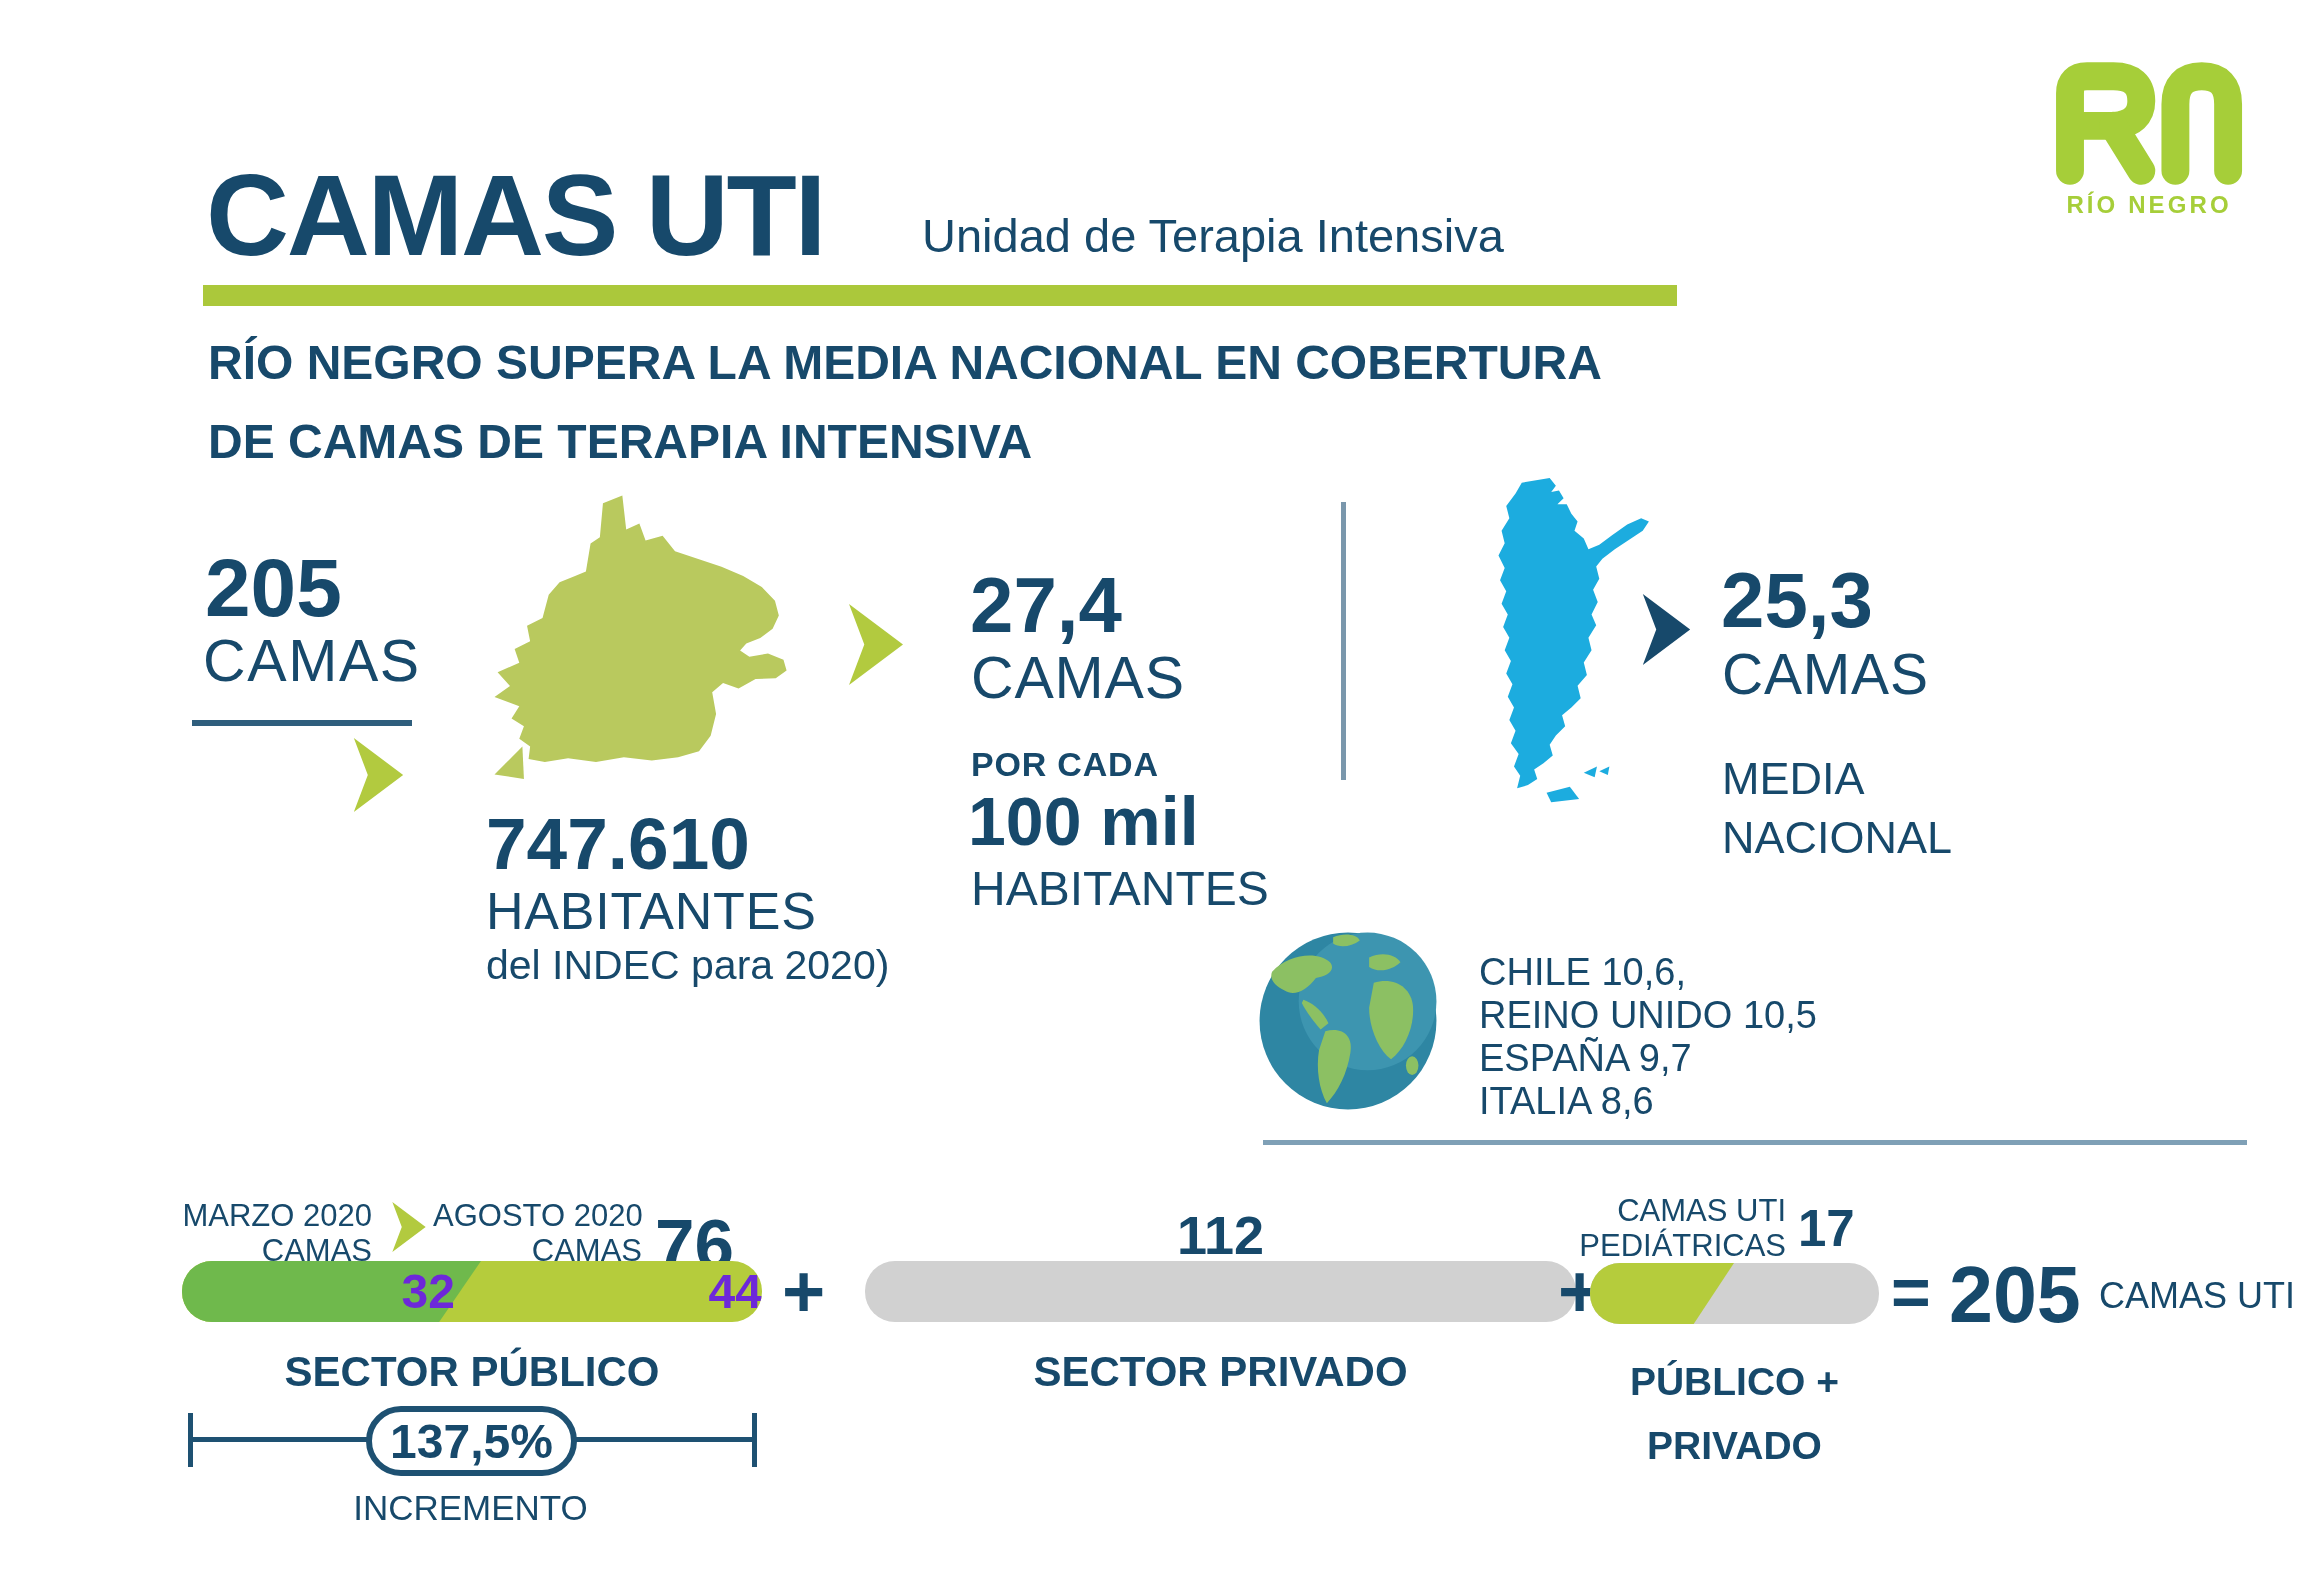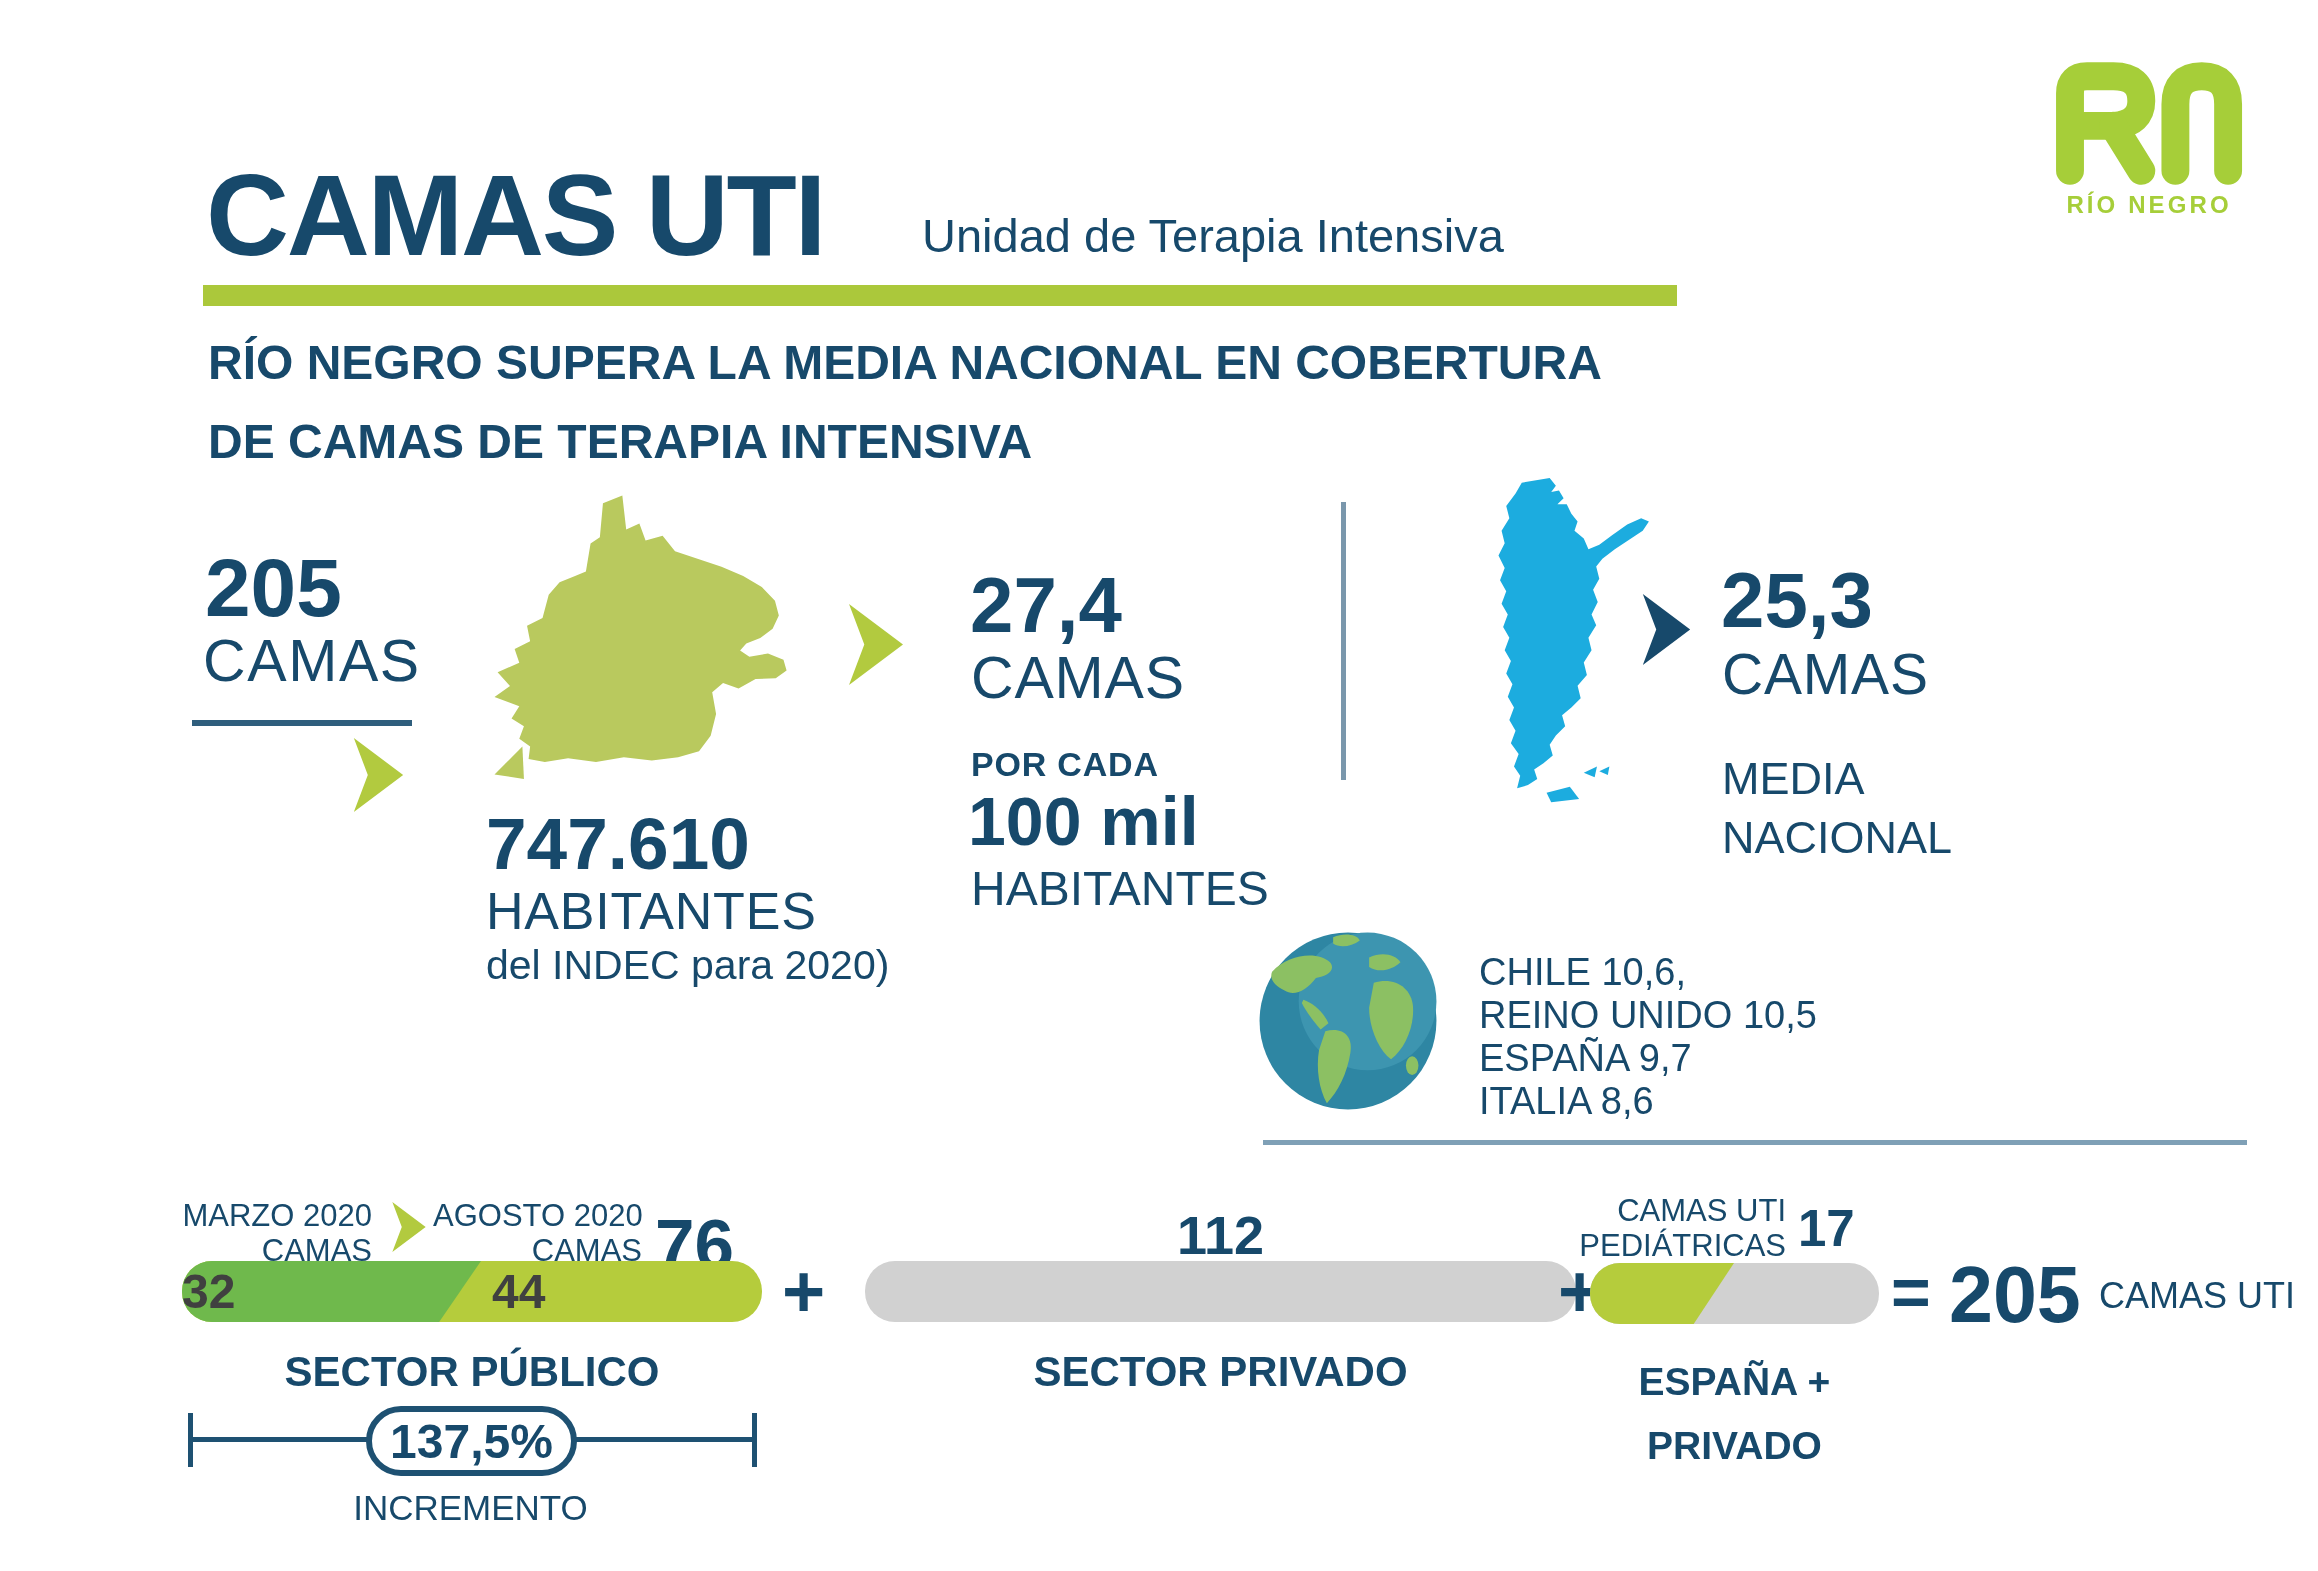--- a/index.html
+++ b/index.html
@@ -50,21 +50,21 @@
   
   .lbl-small{font-size:31px;font-weight:400;line-height:35px;}
   .marzo{left:155px;top:1198px;width:217px;}
   .arrow-small{left:391px;top:1202px;}
   .agosto{left:433px;top:1198px;width:209px;}
   .pub-total{left:655px;top:1204px;font-size:71px;font-weight:700;}
   .bar{position:absolute;height:61px;border-radius:30px;overflow:hidden;}
   .bar-public{left:182px;top:1261px;width:580px;background:#B5CC3C;}
   .bar-public-dark{position:absolute;left:0;top:0;width:299px;height:61px;background:#6FB94C;
      clip-path:polygon(0 0,100% 0,86% 100%,0 100%);}
-  .seg-num{position:absolute;top:0;height:61px;line-height:61px;font-size:48px;font-weight:700;color:#404040;text-align:left;}
+  .seg-num{position:absolute;top:0;height:61px;line-height:61px;font-size:48px;font-weight:700;color:#6d28d9;text-align:right;}
   .plus{font-size:74px;font-weight:700;line-height:61px;}
   .plus1{left:782px;top:1261px;}
   .bar-private{left:865px;top:1261px;width:711px;background:#D1D1D1;}
   .priv-total{left:865px;top:1204px;width:711px;font-size:54px;font-weight:700;text-align:center;}
   .sector-lbl{font-size:42px;font-weight:700;}
   .lbl-publico{left:182px;top:1348px;width:580px;}
   .lbl-privado{left:865px;top:1348px;width:711px;}
   .plus2{left:1558px;top:1261px;}
   .bar-peds{left:1590px;top:1263px;width:289px;background:#D1D1D1;}
   .bar-peds-green{position:absolute;left:0;top:0;width:144px;height:61px;background:#B5CC3C;
@@ -229,21 +229,21 @@
   <div class="abs peds-lbl lbl-small right">
     <div>CAMAS UTI</div>
     <div>PEDIÁTRICAS</div>
   </div>
   <div class="abs peds-value">17</div>
 
   <div class="bar bar-peds abs">
     <div class="bar-peds-green"></div>
   </div>
   <div class="abs peds-sector">
-    <div>ESPAÑA +</div>
+    <div>PÚBLICO +</div>
     <div>PRIVADO</div>
   </div>
 
   <div class="abs equals">=</div>
   <div class="abs grand-total">205</div>
   <div class="abs grand-label">CAMAS UTI</div>
 
   <div class="abs bracket-line"></div>
   <div class="tick tick-l"></div>
   <div class="tick tick-r"></div>

